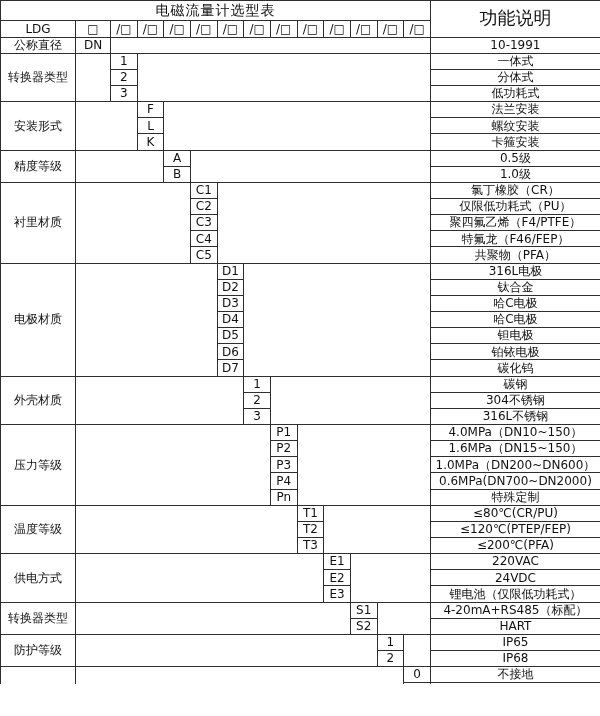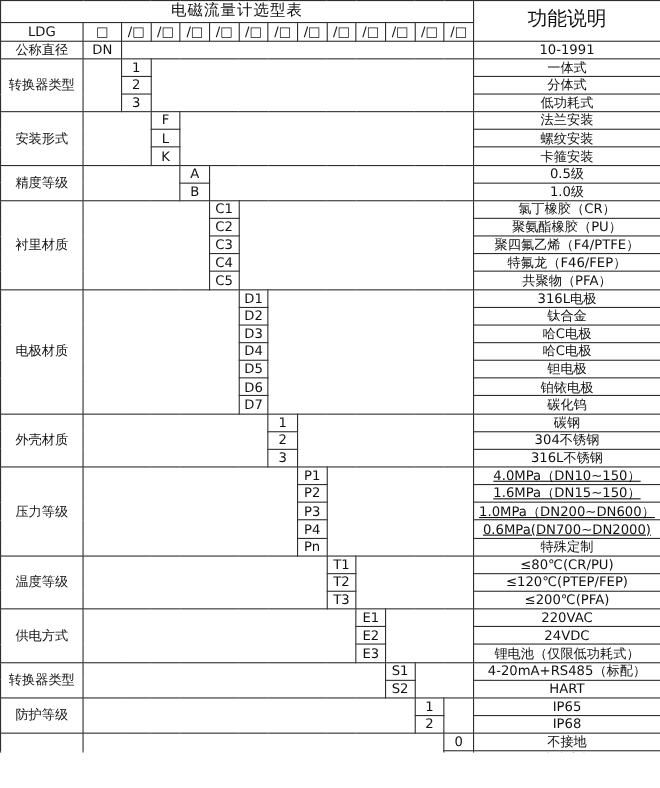--- a/index.html
+++ b/index.html
@@ -17,21 +17,21 @@
     text-align:center;
     vertical-align:middle;
     overflow:hidden;
     white-space:nowrap;
     line-height:1.05;
   }
   td.title-cell{font-size:14px;letter-spacing:1px;}
   td.fn-header{font-size:18px;}
   td.label-left{text-align:left;padding-left:8px;margin-left:47px;}
   td.label-left2{text-align:left;padding-left:3px;}
-  td.fn-left{text-align:left;padding-left:2px;text-decoration:underline;}
+  td.fn-left{text-align:left;padding-left:2px;}
   td.slot{font-size:12px;padding:0;}
   tr.hdr{height:19px;}
   tr.r{height:15px;}
 </style>
 </head>
 <body>
 
 <div class="wrap">
   <table class="sel">
     <colgroup>
@@ -121,21 +121,21 @@
         </tr>
         <tr class="r">
           <td rowspan="5">衬里材质</td>
           <td colspan="4" rowspan="5"></td>
           <td>C1</td>
           <td colspan="8" rowspan="5"></td>
           <td>氯丁橡胶（CR）</td>
         </tr>
         <tr class="r">
           <td>C2</td>
-          <td>聚氨酯橡胶（PU）</td>
+          <td>仅限低功耗式（PU）</td>
         </tr>
         <tr class="r">
           <td>C3</td>
           <td>聚四氟乙烯（F4/PTFE）</td>
         </tr>
         <tr class="r">
           <td>C4</td>
           <td>特氟龙（F46/FEP）</td>
         </tr>
         <tr class="r">

